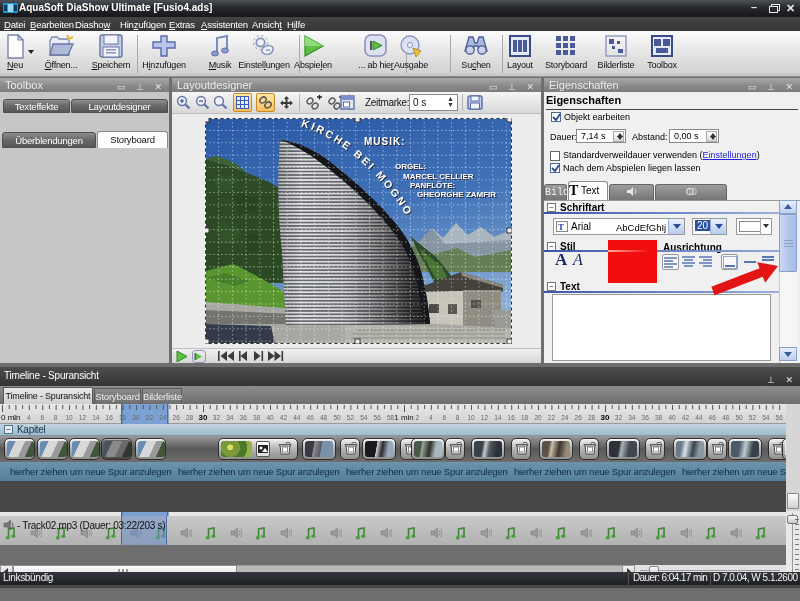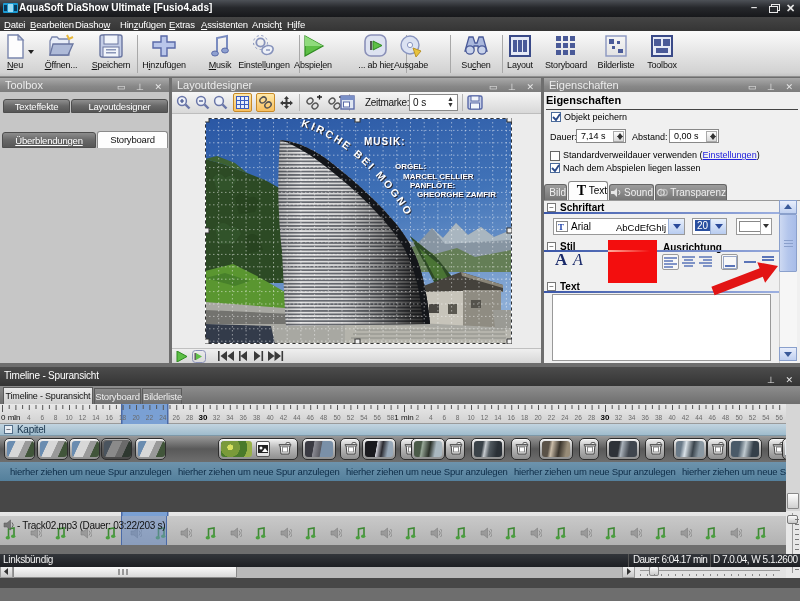--- a/index.html
+++ b/index.html
@@ -32,21 +32,21 @@
 
 .ptitle { height:14px; background:linear-gradient(#a9a9a9,#888888 60%,#7c7c7c);
   color:#ebebeb; font-size:11px; padding-left:5px; line-height:14px; position:absolute; left:0; top:0; right:0; }
 .picons { position:absolute; top:2px; right:3px; color:#e6e6e6; font-size:9px; letter-spacing:4px; }
 
 
 #toolbox { left:0; top:78px; width:169px; height:285px; background:#c6c6c6; }
 .tbxbtn { position:absolute; height:14px; background:linear-gradient(#8e8e8e,#686868 50%,#565656);
   border:1px solid #4e4e4e; border-radius:3px 3px 0 0; color:#fff; text-align:center; line-height:13px; font-size:9.5px; letter-spacing:-0.2px; }
 .tbxtab-off { position:absolute; height:16px; background:linear-gradient(#8d8d8d,#686868 50%,#575757);
-  border:1px solid #4e4e4e; border-radius:3px 3px 0 0; color:#fff; text-align:center; line-height:15px; font-size:9.5px; letter-spacing:-0.2px;text-decoration:underline; }
+  border:1px solid #4e4e4e; border-radius:3px 3px 0 0; color:#fff; text-align:center; line-height:15px; font-size:9.5px; letter-spacing:-0.2px; }
 .tbxtab-on { position:absolute; height:17px; background:#fdfdfd; border:1px solid #8a8a8a; border-bottom:none;
   border-radius:3px 3px 0 0; color:#111; text-align:center; line-height:16px; font-size:9.5px; letter-spacing:-0.2px; }
 #tbxlist { position:absolute; left:2px; top:70px; width:165px; height:213px; background:#fdfdfd; border:1px solid #8a8a8a; }
 .titem { position:absolute; left:6px; height:13px; font-size:9px; color:#111; }
 .plusbox { display:inline-block; width:9px; height:9px; border:1px solid #888; background:#fff; font-size:9px; line-height:7px; text-align:center; color:#333; vertical-align:-1px; margin-right:5px; }
 .gline { position:absolute; height:2px; background:linear-gradient(90deg,#1d1d6e,#b9b9dd); }
 
 
 #designer { left:172px; top:78px; width:369px; height:285px; background:#ececec; }
 #dtoolbar { position:absolute; left:0; top:14px; width:369px; height:22px;
@@ -57,22 +57,22 @@
 
 #props { left:544px; top:78px; width:256px; height:285px; background:#f0f0f0; }
 .chk { position:absolute; width:10px; height:10px; background:#fff; border:1px solid #666; }
 .chk svg { position:absolute; left:0; top:0; }
 .plabel { font-size:9px; color:#000; white-space:nowrap; }
 .spin { position:absolute; height:14px; background:#fff; border:1px solid #888; font-size:9px; }
 .spinarrows { position:absolute; right:1px; top:1px; width:11px; height:11px;
   background:linear-gradient(#fdfdfd,#d8d8d8); border:1px solid #aaa; }
 .spinarrows:before { content:""; position:absolute; left:2.5px; top:1px; border-left:3px solid transparent; border-right:3px solid transparent; border-bottom:4px solid #333; }
 .spinarrows:after { content:""; position:absolute; left:2.5px; bottom:1px; border-left:3px solid transparent; border-right:3px solid transparent; border-top:4px solid #333; }
-.ptab-on { position:absolute; background:#fdfdfd; border:1px solid #888; border-bottom:none; border-radius:3px 3px 0 0; font-size:10px; color:#000; text-align:right; line-height:17px; }
-.ptab-off { position:absolute; background:linear-gradient(#9d9d9d,#757575); border:1px solid #666; border-bottom:none; border-radius:3px 3px 0 0; font-size:10px; color:#f0f0f0; text-align:right; }
+.ptab-on { position:absolute; background:#fdfdfd; border:1px solid #888; border-bottom:none; border-radius:3px 3px 0 0; font-size:10px; color:#000; text-align:left; line-height:17px; }
+.ptab-off { position:absolute; background:linear-gradient(#9d9d9d,#757575); border:1px solid #666; border-bottom:none; border-radius:3px 3px 0 0; font-size:10px; color:#f0f0f0; text-align:center;font-family:Liberation Mono, monospace; }
 .combo-btn { position:absolute; right:0px; top:0px; width:16px; height:15px; background:linear-gradient(#e8f0fc,#b8ccf0); border-left:1px solid #9ab0d8; }
 .combo-btn:after { content:""; position:absolute; left:4px; top:5px; border-left:4px solid transparent; border-right:4px solid transparent; border-top:5px solid #2a4a9a; }
 .seclabel { font-weight:bold; font-size:10px; color:#000; }
 .secline { position:absolute; height:2px; background:linear-gradient(90deg,#3a56a8,#9db0e0); }
 .alignbtn { position:absolute; width:17px; height:16px; }
 .alignbtn.sel { background:#f8f8f8; border:1px solid #9a9a9a; border-radius:2px; }
 
 
 #tl-title { left:0; top:367px; width:800px; height:19px; background:linear-gradient(#4c4c4c,#343434); color:#fff; font-size:10px; letter-spacing:-0.2px; line-height:18px; padding-left:4px; }
 #tl-tabs { left:0; top:386px; width:800px; height:18px; background:linear-gradient(#8d8d8d,#6e6e6e); }
@@ -84,21 +84,21 @@
 #hierher { left:0; top:462px; width:786px; height:19px; background:linear-gradient(#6d93ad,#54809c); color:#0d2c47; font-size:9.5px; letter-spacing:-0.2px; line-height:19px; }
 #tl-empty { left:0; top:481px; width:786px; height:31px; background:#474747; }
 #vsb1 { left:786px; top:404px; width:14px; height:107px; background:#d6d6d6; }
 #ruler2 { left:0; top:512px; width:786px; height:24px; background:linear-gradient(#e8e8e8,#d2d2d2); border-bottom:1px solid #9a9a9a; }
 #audiotrack { left:0; top:516px; width:786px; height:29px; background:linear-gradient(#c9c9c9,#b2b2b2); }
 #hsb { left:0; top:565px; width:786px; height:13px; background:#cdcdcd; }
 #tl-empty2 { left:0; top:578px; width:800px; height:10px; background:#474747; }
 #vsb2 { left:786px; top:511px; width:14px; height:67px; background:#e8e8e8; }
 
 
-#statusbar { left:0; top:554px; width:800px; height:13px; background:linear-gradient(#33363b,#1d1f23); color:#f2f2f2; font-size:10px; letter-spacing:-0.3px; }
+#statusbar { left:0; top:572px; width:800px; height:13px; background:linear-gradient(#33363b,#1d1f23); color:#f2f2f2; font-size:10px; letter-spacing:-0.3px; }
 </style>
 </head>
 <body>
 <div id="win">
   <div id="titlebar" class="abs">
     <svg class="abs" style="left:3px;top:2px" width="15" height="12" viewBox="0 0 15 12">
       <rect x="0" y="1" width="15" height="10" rx="1" fill="#1b9ad2"></rect>
       <rect x="1" y="3" width="3" height="6" fill="#063a5e"></rect>
       <rect x="11" y="3" width="3" height="6" fill="#063a5e"></rect>
       <rect x="5" y="2" width="5" height="8" fill="#9adcf5"></rect>
@@ -459,21 +459,21 @@
   </div>
 
   <div id="props" class="abs">
     <div class="ptitle">Eigenschaften<span class="picons">▭ ⊥ ✕</span></div>
     <div class="abs" style="left:2px;top:16px;font-size:11px;font-weight:bold;border-bottom:1px solid #444;width:252px;padding-bottom:3px">Eigenschaften</div>
     <div class="chk" style="left:7px;top:34px;border-color:#4a6a9a">
         <svg width="9" height="9">
           <path d="M1 4 L4 7 L8 1" fill="none" stroke="#2a4a8a" stroke-width="1.8"></path>
         </svg>
       </div>
-    <div class="abs plabel" style="left:20px;top:34px">Objekt peichern</div>
+    <div class="abs plabel" style="left:20px;top:34px">Objekt earbeiten</div>
     <div class="abs plabel" style="left:6px;top:54px">Dauer:</div>
     <div class="spin" style="left:32px;top:51px;width:50px">
         <span style="position:absolute;left:4px;top:1px">7,14 s</span>
         <span class="spinarrows"></span>
       </div>
     <div class="abs plabel" style="left:88px;top:54px">Abstand:</div>
     <div class="spin" style="left:125px;top:51px;width:50px">
         <span style="position:absolute;left:4px;top:1px">0,00 s</span>
         <span class="spinarrows"></span>
       </div>

